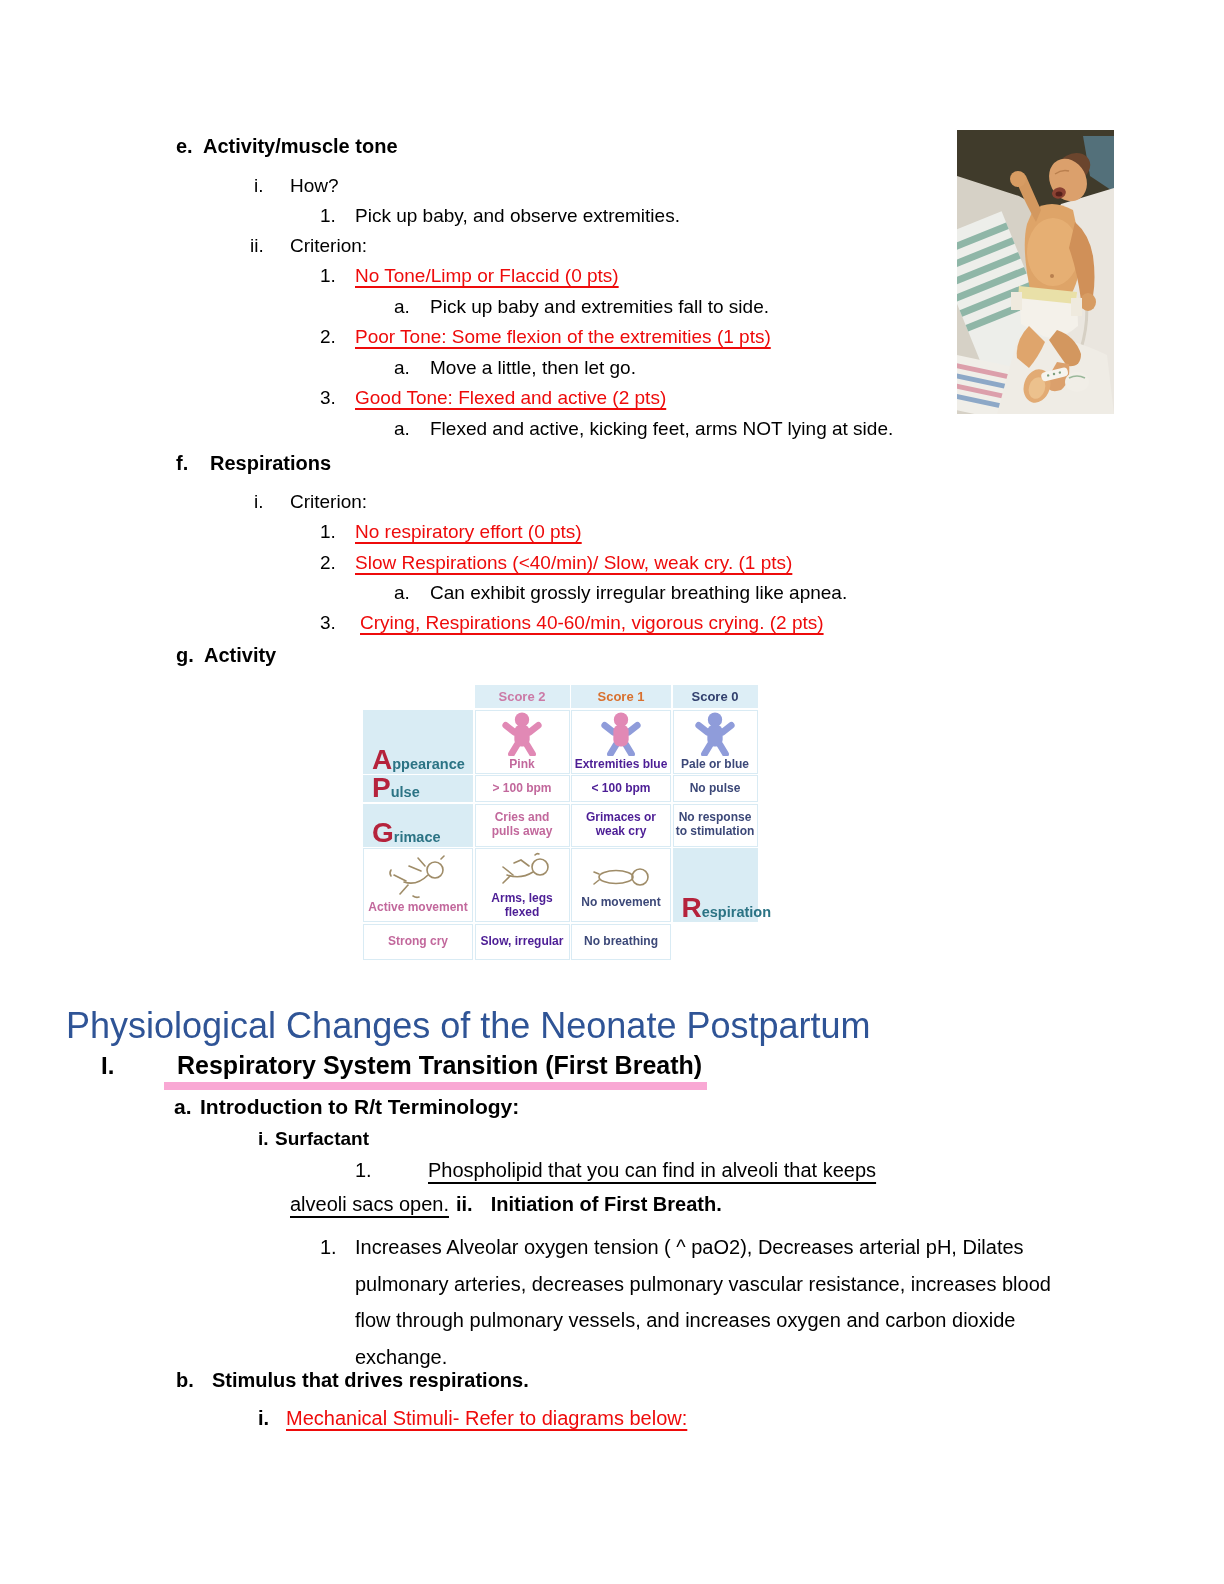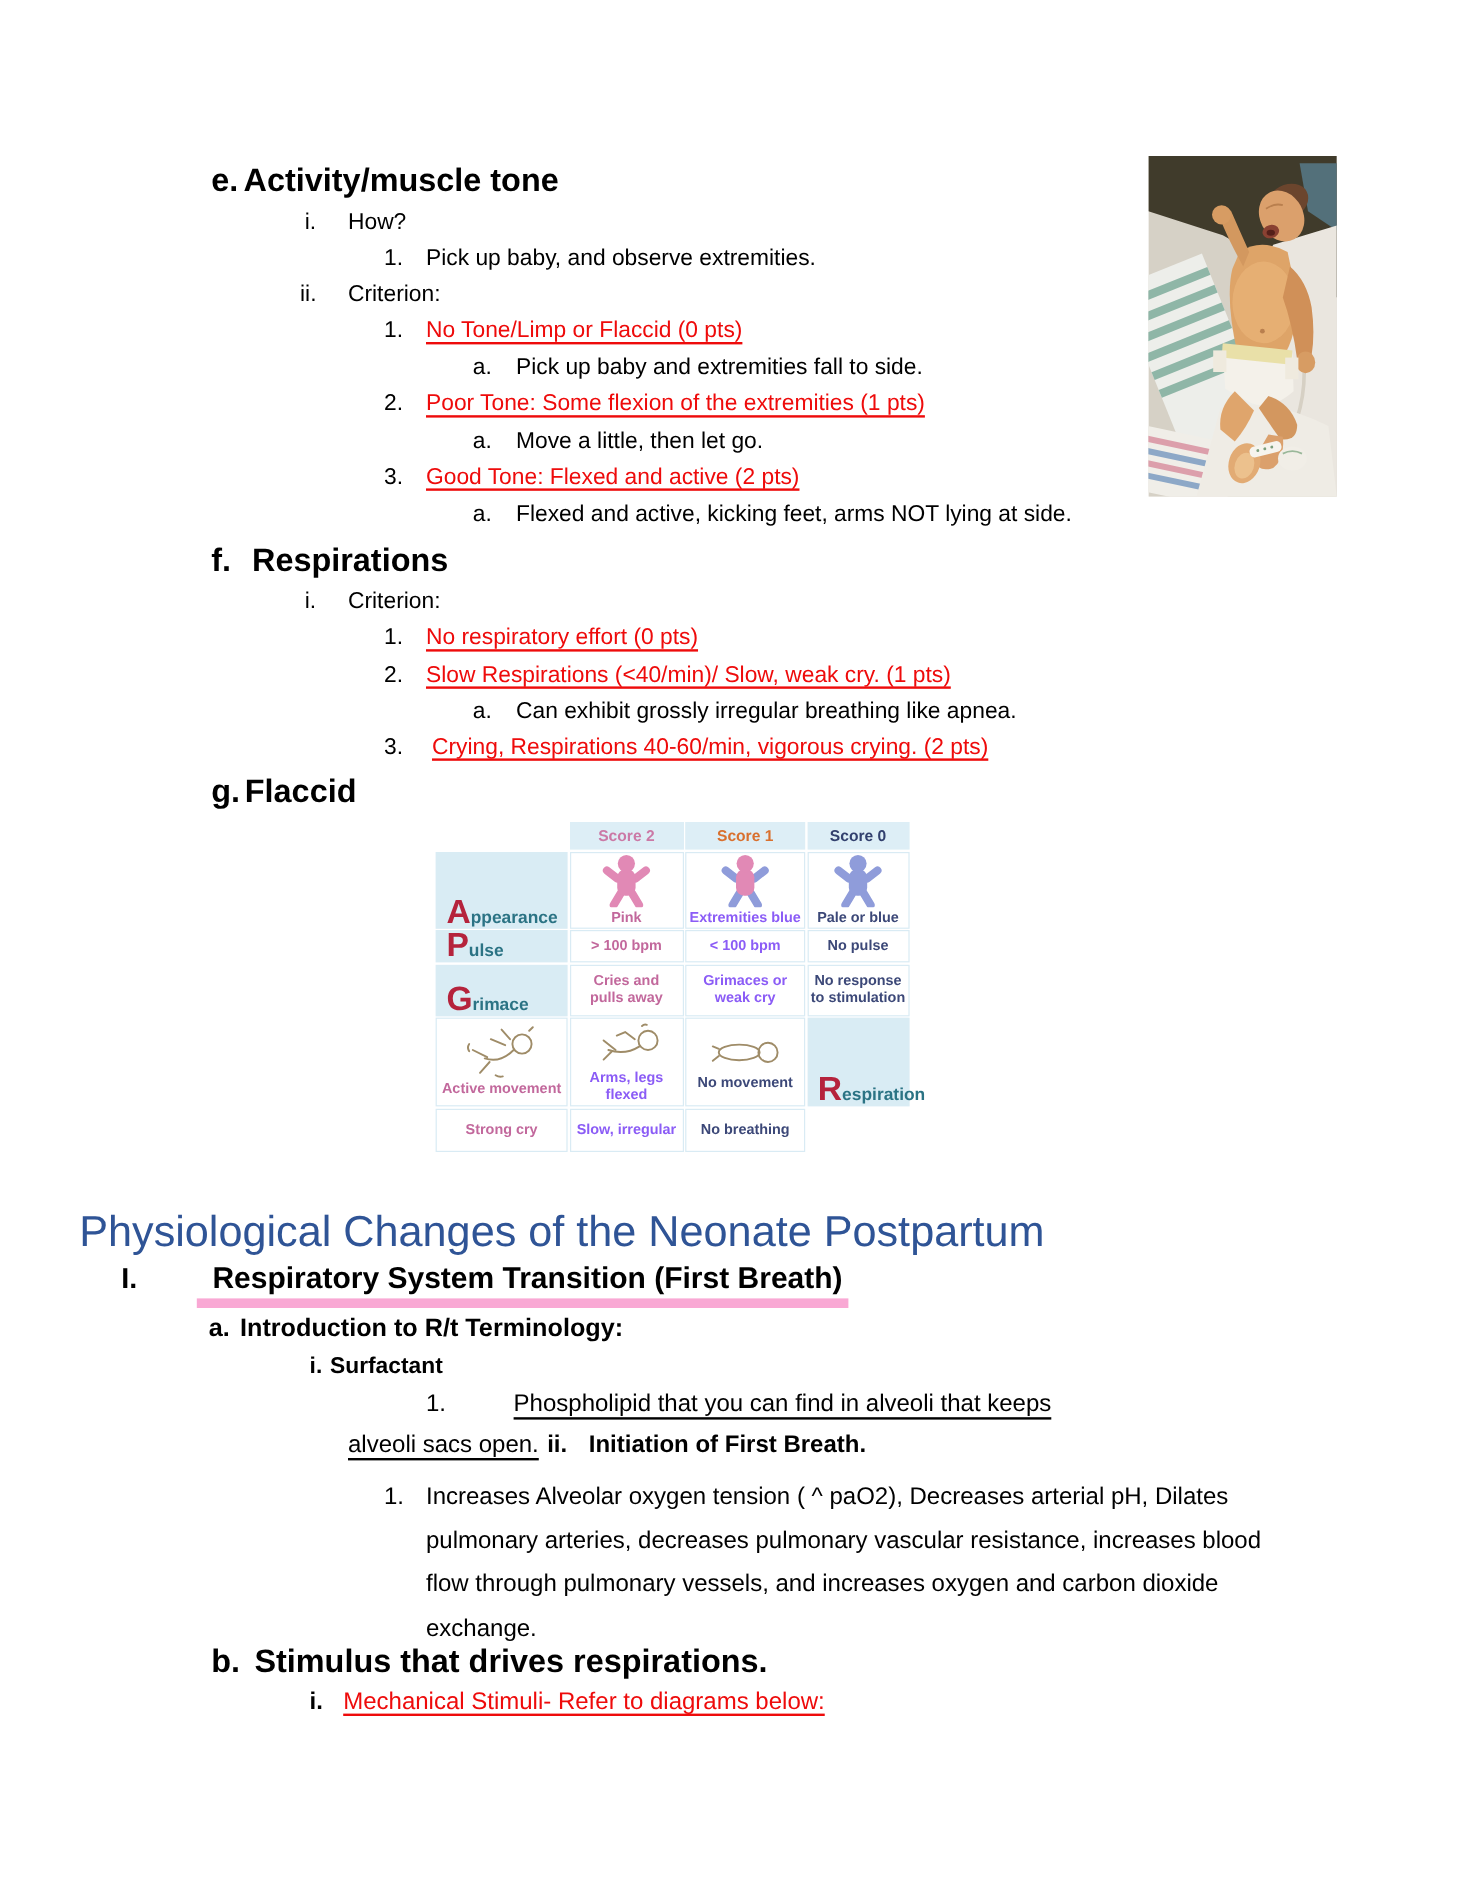--- a/index.html
+++ b/index.html
@@ -6,21 +6,21 @@
   body{
     width:1224px;height:1584px;position:relative;background:#ffffff;
     font-family:"Liberation Sans", sans-serif;color:#000;overflow:hidden;
   }
   .t{position:absolute;white-space:nowrap;line-height:1.22}
   .mk{display:inline-block}
   .b{font-weight:bold}
   .fs19{font-size:19px}
   .fs20{font-size:20px}
   .fs21{font-size:21px}
-  .fs22{font-size:27px}
+  .fs22{font-size:20px}
   .redu{
     color:#ee0b0b;
     text-decoration:underline;
     text-decoration-color:#ee0b0b;
     text-decoration-thickness:2px;
     text-underline-offset:4px;
   }
   .blku{
     text-decoration:underline;
     text-decoration-thickness:2px;
@@ -50,21 +50,21 @@
   .hc2{color:#cb79a6}.hc1{color:#d9702e}.hc0{color:#32406e}
   .lcell{background:#d9ecf4;display:flex;align-items:flex-end;padding-left:9px}
   .bl{font-size:28px;font-weight:bold;color:#b5233c;line-height:1}
   .lr{font-size:14.5px;font-weight:bold;color:#2b7384}
   .dcell{
     background:#ffffff;border:1px solid #d9ebf4;
     display:flex;flex-direction:column;align-items:center;justify-content:center;
     text-align:center;font-weight:bold;font-size:12px;line-height:1.15;
     gap:2px;padding:1px 2px;white-space:normal;
   }
-  .t2{color:#c2689c}.t1{color:#8b5cf6}.t0{color:#3c4878}
+  .t2{color:#c2689c}.t1{color:#4c1d95}.t0{color:#3c4878}
 
   .photo{position:absolute;left:957px;top:130px}
 </style>
 </head>
 <body>
 
 <div class="t fs22 b" style="left:176px;top:134px">
   <span class="mk" style="width:27px">e.</span><span>Activity/muscle tone</span>
 </div>
 <div class="t fs19" style="left:254px;top:174px">
@@ -108,21 +108,21 @@
   <span class="mk" style="width:35px">2.</span><span class="redu">Slow Respirations (&lt;40/min)/ Slow, weak cry.  (1 pts)</span>
 </div>
 <div class="t fs19" style="left:394px;top:581px">
   <span class="mk" style="width:36px">a.</span><span>Can exhibit grossly irregular breathing like apnea.</span>
 </div>
 <div class="t fs19" style="left:320px;top:611px">
   <span class="mk" style="width:40px">3.</span><span class="redu">Crying, Respirations 40-60/min, vigorous crying. (2 pts)</span>
 </div>
 
 <div class="t fs22 b" style="left:176px;top:643px">
-  <span class="mk" style="width:28px">g.</span><span>Flaccid</span>
+  <span class="mk" style="width:28px">g.</span><span>Activity</span>
 </div>
 
 <div class="apgar">
   <div class="cell corner"></div>
   <div class="cell hcell hc2">Score 2</div>
   <div class="cell hcell hc1">Score 1</div>
   <div class="cell hcell hc0">Score 0</div>
 
   <div class="cell lcell">
     <span><span class="bl">A</span><span class="lr">ppearance</span></span>

